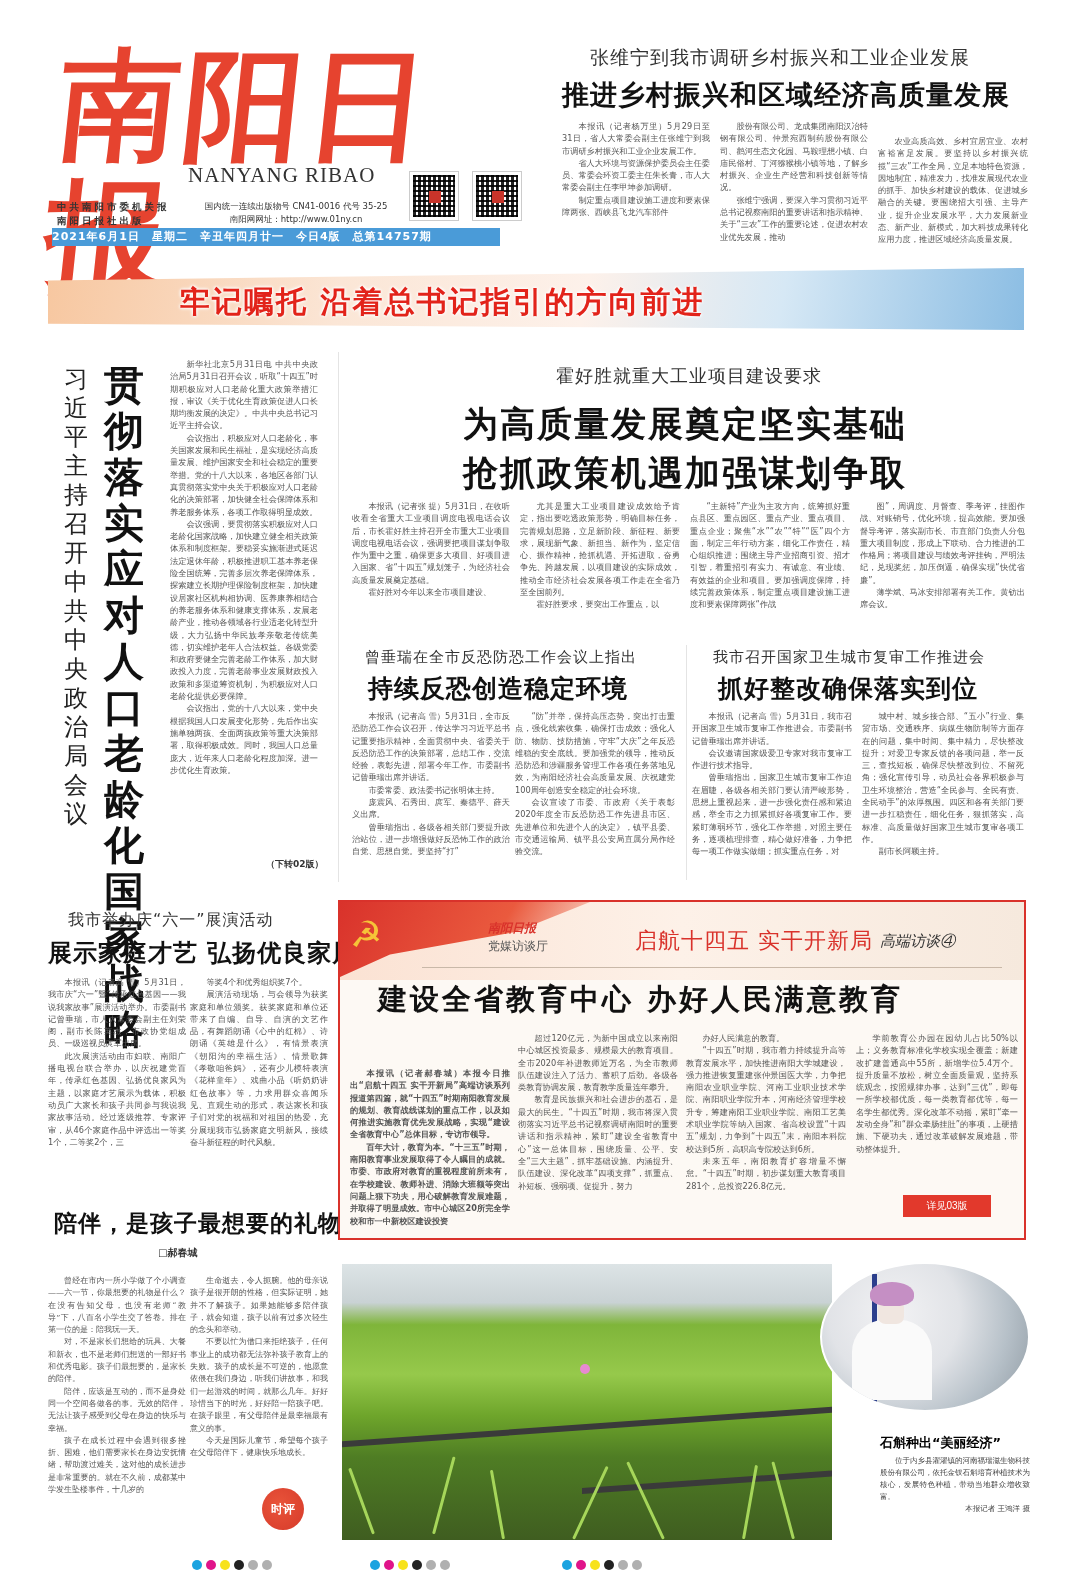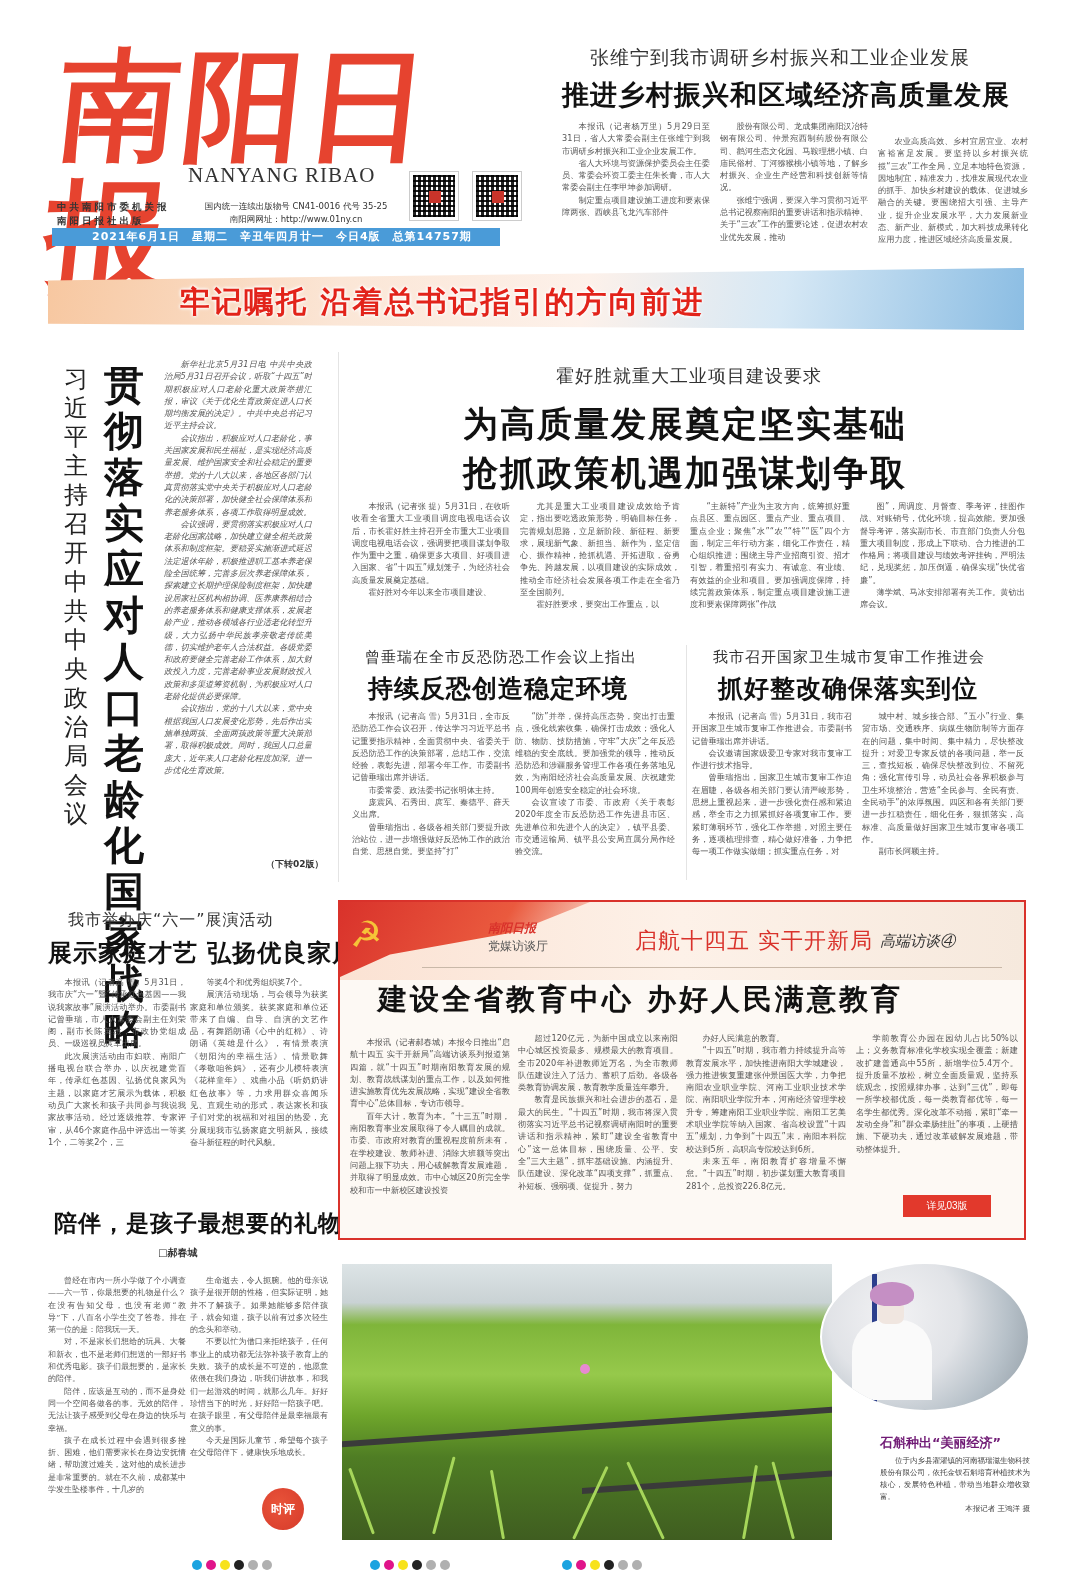--- a/index.html
+++ b/index.html
@@ -14,21 +14,21 @@
   
   .logo { left: 60px; top: 40px; width: 470px; height: 130px; color: #e6432f; font-family: "DejaVu Serif", serif; font-weight: bold; font-size: 120px; line-height: 130px; letter-spacing: 4px; transform: skewX(-6deg); }
   .pinyin { left: 188px; top: 163px; font-family: "Liberation Serif", serif; font-size: 21px; color: #333; letter-spacing: 1px; }
   .org { left: 57px; top: 200px; font-size: 9.5px; line-height: 14px; font-weight: bold; color: #333; letter-spacing: 3px; }
   .pubinfo { left: 196px; top: 200px; font-size: 8.5px; line-height: 13px; color: #333; text-align: center; width: 200px; }
   .qr { width: 48px; height: 48px; background:
       repeating-linear-gradient(90deg, #222 0 3px, #fff 3px 5px),
       repeating-linear-gradient(0deg, #222 0 2px, #fff 2px 5px);
       background-blend-mode: multiply; border: 3px solid #fff; outline: 1px solid #ccc; }
   .qr::after { content: ""; position: absolute; left: 16px; top: 16px; width: 12px; height: 12px; background: #c8342a; }
-  .dateline { left: 52px; top: 228px; width: 448px; height: 18px; background: #4a9bd8; color: #fff; font-size: 11px; font-weight: bold; line-height: 18px; padding-left: 40px; letter-spacing: 1px; }
+  .dateline { left: 52px; top: 228px; width: 448px; height: 18px; background: #4a9bd8; color: #fff; font-size: 11px; font-weight: bold; line-height: 18px; letter-spacing: 1px; }
 
   
   .kicker-tr { left: 590px; top: 45px; font-size: 19px; color: #333; letter-spacing: 1px; }
   .head-tr { left: 562px; top: 77px; font-size: 27px; font-weight: bold; color: #111; letter-spacing: 1px; }
 
   
   .banner { left: 48px; top: 268px; width: 976px; height: 62px;
     background: linear-gradient(100deg, #f7c7a0 0%, #fbe6d6 30%, #fdf1ea 55%, #d6e8f5 75%, #8bbde3 100%);
     clip-path: polygon(0 20%, 100% 0, 100% 100%, 0 90%); }
   .banner-text { left: 180px; top: 282px; font-size: 30px; font-weight: bold; color: #e2231a; letter-spacing: 2px; text-shadow: 0 0 3px #fff, 0 0 3px #fff, 0 0 4px #fff; }
@@ -65,21 +65,21 @@
   .photo .rail { position: absolute; height: 6px; background: #3a3a3a; transform: skewY(-4deg); }
   .photo .blade { position: absolute; width: 3px; background: #a6d65a; border-radius: 2px; transform-origin: bottom center; }
   .photo .flower { position: absolute; left: 238px; top: 100px; width: 10px; height: 10px; border-radius: 50%; background: #e78ad0; }
   .circle-photo { left: 820px; top: 1262px; width: 210px; height: 150px; border-radius: 50%/50%; overflow: hidden;
     background: radial-gradient(circle at 35% 35%, #f2f2f4 0%, #e1e3e7 40%, #b6c0c8 70%, #8c97a0 100%); border: 2px solid #fff; }
   .circle-photo .cap { position: absolute; left: 48px; top: 18px; width: 44px; height: 24px; border-radius: 50% 50% 40% 40%; background: #c58fc4; }
   .circle-photo .face { position: absolute; left: 56px; top: 36px; width: 26px; height: 24px; background: #f0e6e0; border-radius: 30%; }
   .circle-photo .coat { position: absolute; left: 30px; top: 56px; width: 80px; height: 80px; background: #fafafa; border-radius: 40% 40% 0 0; }
   .circle-photo .pole { position: absolute; left: 50px; top: 10px; width: 5px; height: 140px; background: #2c3f8d; }
 
-  .photo-title { left: 880px; top: 1434px; font-size: 13px; font-weight: bold; color: #701a75; }
+  .photo-title { left: 880px; top: 1434px; font-size: 13px; font-weight: bold; color: #000000; }
   .photo-cap { left: 880px; top: 1455px; width: 150px; font-size: 7.5px; line-height: 12px; color: #444; text-align: justify; }
 
   
   .badge { left: 262px; top: 1488px; width: 42px; height: 42px; border-radius: 50%; background: radial-gradient(circle at 40% 40%, #e9543a, #d63a2a); color: #fff; font-size: 12px; font-weight: bold; text-align: center; line-height: 42px; }
 
   
   .dots { display: flex; gap: 4px; }
   .dot { width: 10px; height: 10px; border-radius: 50%; }
 </style>
 </head>
@@ -110,21 +110,21 @@
     <p>股份有限公司、龙成集团南阳汉冶特钢有限公司、仲景宛西制药股份有限公司、鹳河生态文化园、马鞍理想小镇、白庙民俗村、丁河猕猴桃小镇等地，了解乡村振兴、企业生产经营和科技创新等情况。</p>
     <p>张维宁强调，要深入学习贯彻习近平总书记视察南阳的重要讲话和指示精神、关于“三农”工作的重要论述，促进农村农业优先发展，推动</p>
   </div>
 <div class="col body-text" style="left: 878px; top: 135px; width: 150px; height: 128px; text-indent: 2em;">农业高质高效、乡村宜居宜业、农村富裕富足发展。要坚持以乡村振兴统揽“三农”工作全局，立足本地特色资源，因地制宜，精准发力，找准发展现代农业的抓手、加快乡村建设的载体、促进城乡融合的关键。要围绕招大引强、主导产业，提升企业发展水平，大力发展新业态、新产业、新模式，加大科技成果转化应用力度，推进区域经济高质量发展。</div>
 
 <div class="abs banner"></div>
 <div class="abs banner-text">牢记嘱托  沿着总书记指引的方向前进</div>
 
 <div class="abs vert-small">习近平主持召开中共中央政治局会议</div>
 <div class="abs vert-big">贯彻落实应对人口老龄化国家战略</div>
-<div class="col body-text" style="left:164px; top:358px; width:148px; height:512px;font-style:italic;">
+<div class="col body-text" style="left:170px; top:358px; width:148px; height:512px;">
   <p>新华社北京5月31日电  中共中央政治局5月31日召开会议，听取“十四五”时期积极应对人口老龄化重大政策举措汇报，审议《关于优化生育政策促进人口长期均衡发展的决定》。中共中央总书记习近平主持会议。</p>
   <p>会议指出，积极应对人口老龄化，事关国家发展和民生福祉，是实现经济高质量发展、维护国家安全和社会稳定的重要举措。党的十八大以来，各地区各部门认真贯彻落实党中央关于积极应对人口老龄化的决策部署，加快健全社会保障体系和养老服务体系，各项工作取得明显成效。</p>
   <p>会议强调，要贯彻落实积极应对人口老龄化国家战略，加快建立健全相关政策体系和制度框架。要稳妥实施渐进式延迟法定退休年龄，积极推进职工基本养老保险全国统筹，完善多层次养老保障体系，探索建立长期护理保险制度框架，加快建设居家社区机构相协调、医养康养相结合的养老服务体系和健康支撑体系，发展老龄产业，推动各领域各行业适老化转型升级，大力弘扬中华民族孝亲敬老传统美德，切实维护老年人合法权益。各级党委和政府要健全完善老龄工作体系，加大财政投入力度，完善老龄事业发展财政投入政策和多渠道筹资机制，为积极应对人口老龄化提供必要保障。</p>
   <p>会议指出，党的十八大以来，党中央根据我国人口发展变化形势，先后作出实施单独两孩、全面两孩政策等重大决策部署，取得积极成效。同时，我国人口总量庞大，近年来人口老龄化程度加深。进一步优化生育政策。</p>
 </div>
 <div class="abs" style="left:262px; top:858px; font-size:9px; font-weight:bold; color:#333; background:#fff; padding-left:4px;">（下转02版）</div>
 <div class="vline" style="left:338px; top:352px; height:530px;"></div>
 
 <div class="abs kicker-c">霍好胜就重大工业项目建设要求</div>
 <div class="abs head-c">
@@ -200,21 +200,21 @@
 <div class="abs edu-box"></div>
 <div class="abs edu-header"></div>
 <div class="abs flag"></div>
 <div class="abs hammer">☭</div>
 <div class="abs edu-brand">南阳日报</div>
 <div class="abs edu-sub">党媒访谈厅</div>
 <div class="abs edu-series">启航十四五  实干开新局</div>
 <div class="abs edu-series2">高端访谈④</div>
 <div class="abs edu-rule"></div>
 <div class="abs edu-head">建设全省教育中心  办好人民满意教育</div>
-<div class="col body-text" style="left:350px; top:1036px; width:160px; height:205px;">
+<div class="col body-text" style="left:350px; top:1067px; width:160px; height:205px;font-weight:bold;">
     <p>本报讯（记者郝春城）本报今日推出“启航十四五 实干开新局”高端访谈系列报道第四篇，就“十四五”时期南阳教育发展的规划、教育战线谋划的重点工作，以及如何推进实施教育优先发展战略，实现“建设全省教育中心”总体目标，专访市领导。</p>
     <p>百年大计，教育为本。“十三五”时期，南阳教育事业发展取得了令人瞩目的成就。市委、市政府对教育的重视程度前所未有，在学校建设、教师补进、消除大班额等突出问题上狠下功夫，用心破解教育发展难题，并取得了明显成效。市中心城区20所完全学校和市一中新校区建设投资</p>
   </div>
 <div class="col body-text" style="left:518px; top:1032px; width:160px; height:205px;">
     <p>超过120亿元，为新中国成立以来南阳中心城区投资最多、规模最大的教育项目。全市2020年补进教师近万名，为全市教师队伍建设注入了活力、蓄积了后劲。各级各类教育协调发展，教育教学质量连年攀升。</p>
     <p>教育是民族振兴和社会进步的基石，是最大的民生。“十四五”时期，我市将深入贯彻落实习近平总书记视察调研南阳时的重要讲话和指示精神，紧盯“建设全省教育中心”这一总体目标，围绕质量、公平、安全“三大主题”，抓牢基础设施、内涵提升、队伍建设、深化改革“四项支撑”，抓重点、补短板、强弱项、促提升，努力</p>
   </div>
 <div class="col body-text" style="left:686px; top:1032px; width:160px; height:205px;">
     <p>办好人民满意的教育。</p>
     <p>“十四五”时期，我市着力持续提升高等教育发展水平，加快推进南阳大学城建设，强力推进恢复重建张仲景国医大学，力争把南阳农业职业学院、河南工业职业技术学院、南阳职业学院升本，河南经济管理学校升专，筹建南阳工业职业学院、南阳工艺美术职业学院等纳入国家、省高校设置“十四五”规划，力争到“十四五”末，南阳本科院校达到5所，高职高专院校达到6所。</p>

